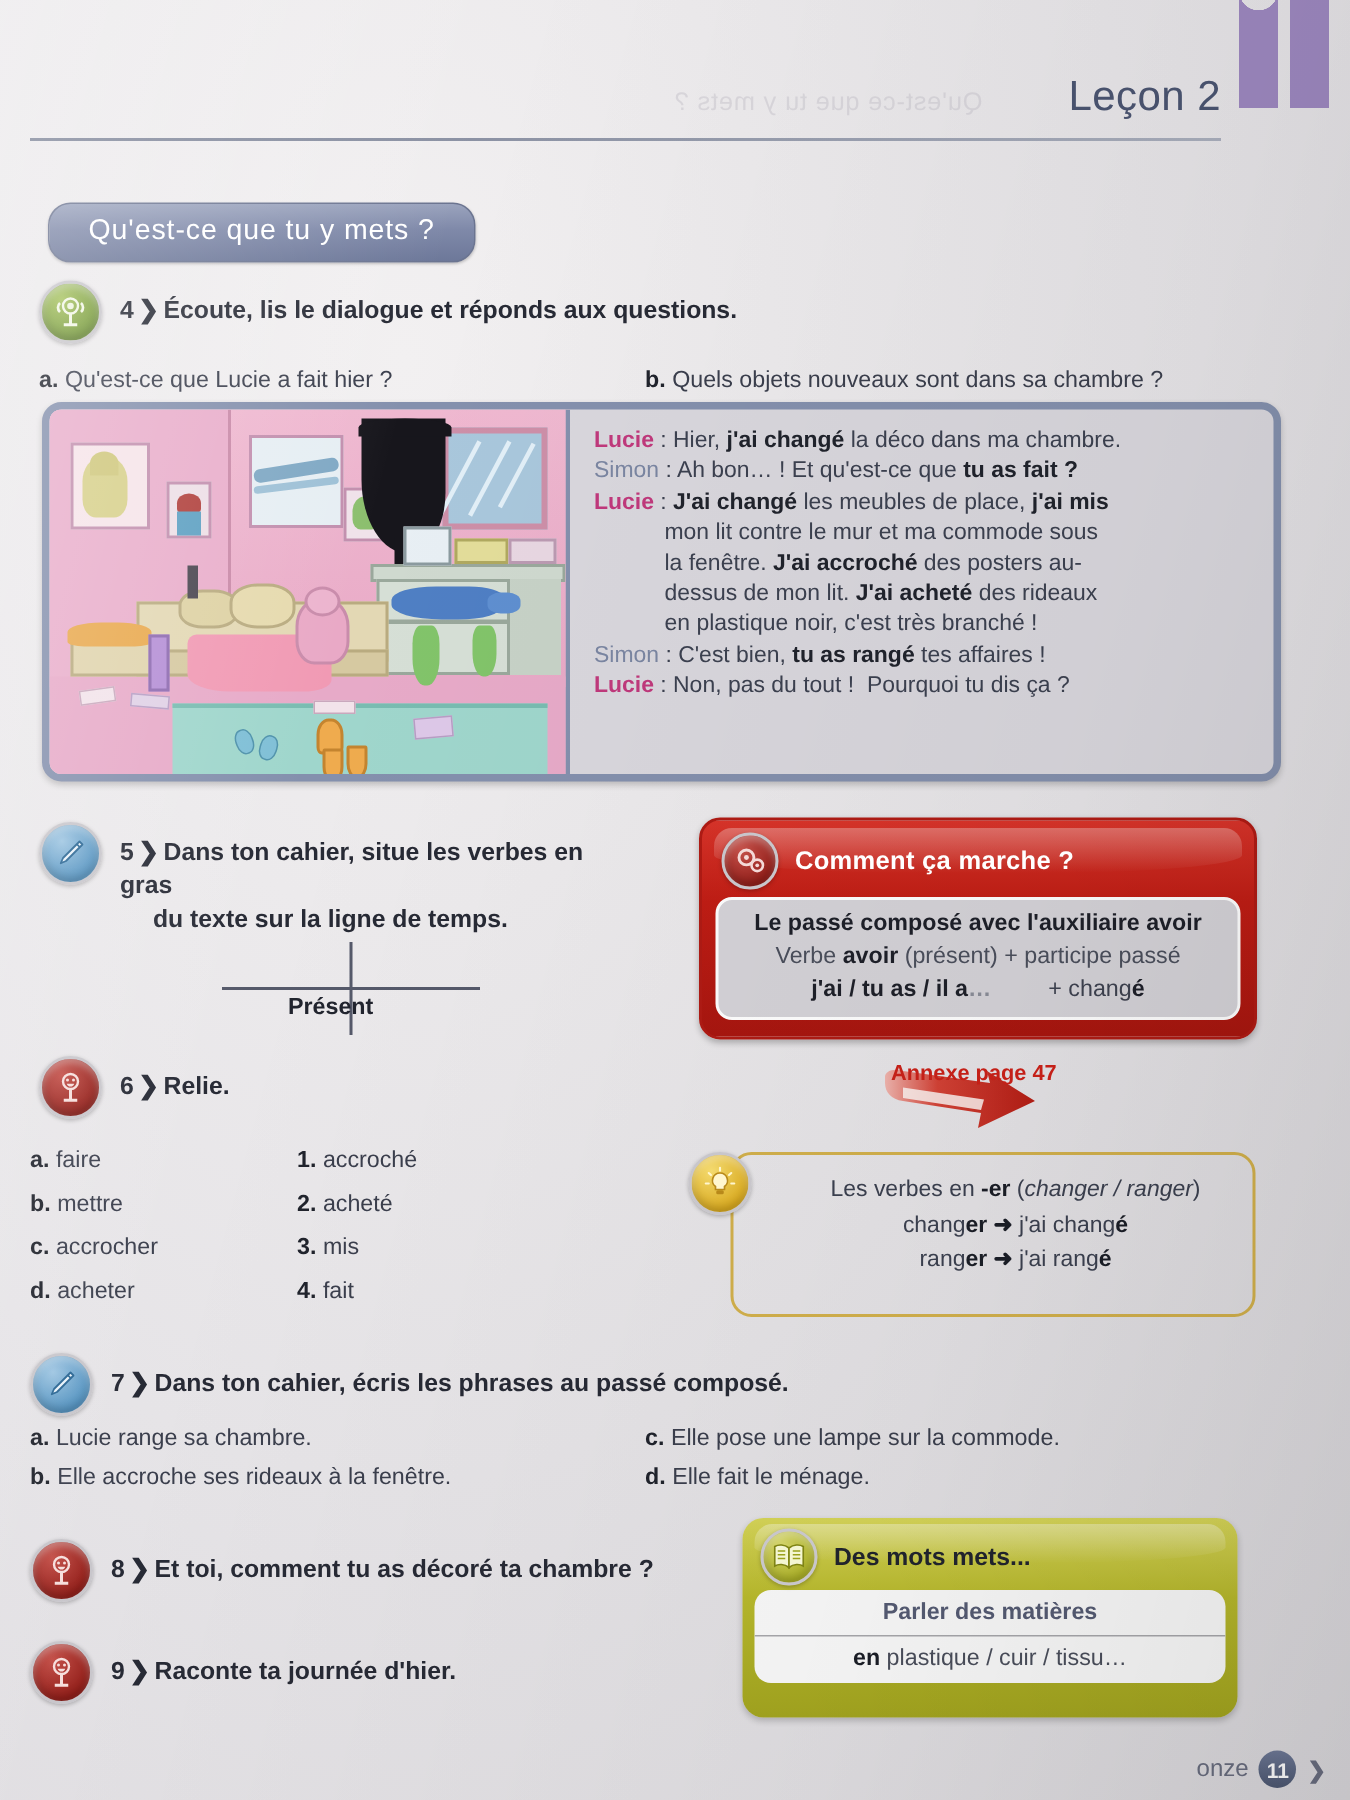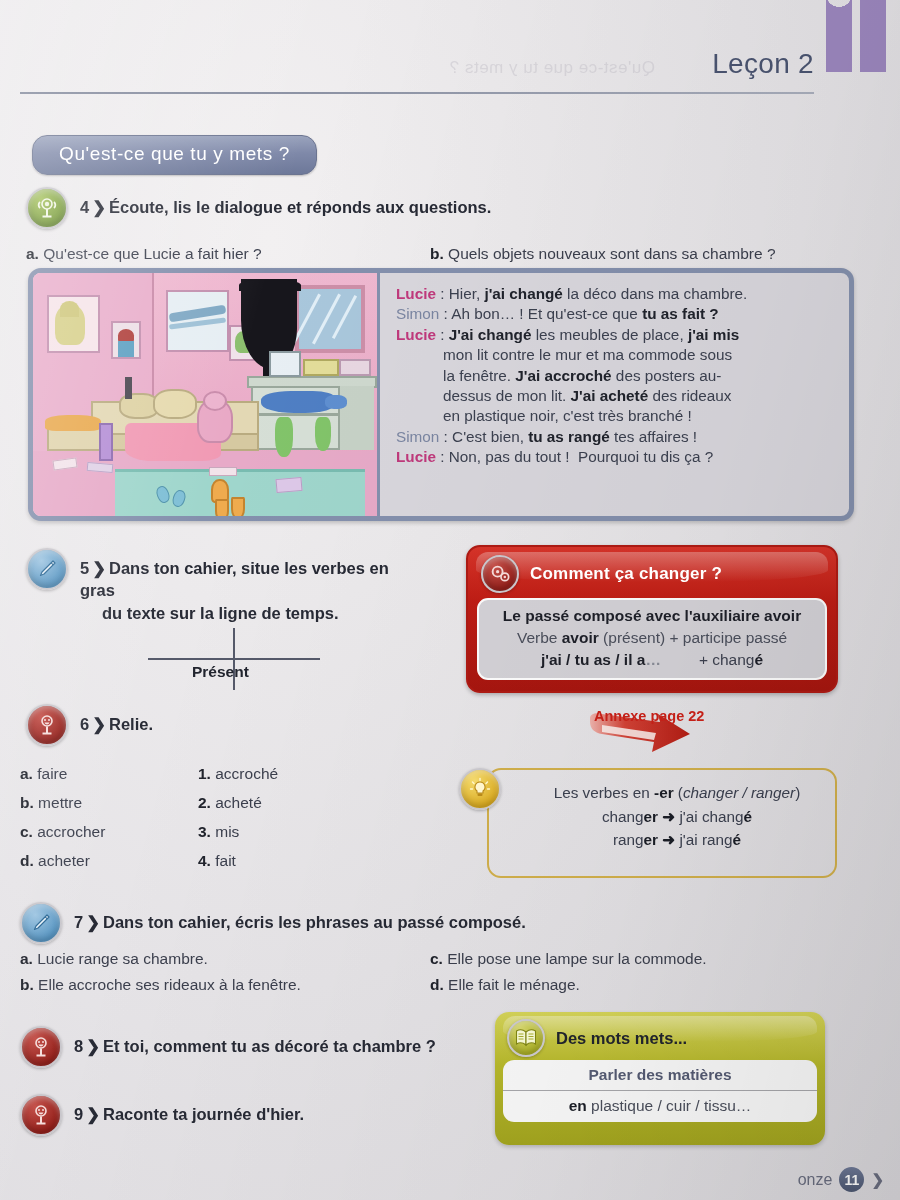--- a/index.html
+++ b/index.html
@@ -311,21 +311,21 @@
   <div class="red-box">
     <div class="rb-head">
       <div class="ico red" style="width:38px;height:38px;">
         <svg width="23" height="23" viewBox="0 0 24 24">
           <circle cx="9" cy="9" r="5.2" fill="none" stroke="#f4d9d7" stroke-width="2"></circle>
           <circle cx="9" cy="9" r="1.7" fill="#f4d9d7"></circle>
           <circle cx="16.5" cy="14.5" r="4" fill="none" stroke="#f4d9d7" stroke-width="1.8"></circle>
           <circle cx="16.5" cy="14.5" r="1.3" fill="#f4d9d7"></circle>
         </svg>
       </div>
-      <div class="rb-title">Comment ça changer ?</div>
+      <div class="rb-title">Comment ça marche ?</div>
     </div>
     <div class="rb-inner">
       <div class="rb-l1">Le passé composé avec l'auxiliaire avoir</div>
       <div class="rb-l2">
         <span>Verbe </span><b>avoir</b><span> (présent) + participe passé</span>
       </div>
       <div class="rb-l3">
         <span>j'ai / tu as / il a</span><span class="dim">…</span><span class="sp"></span><span class="plain">+ chang</span><span>é</span>
       </div>
     </div>
@@ -337,21 +337,21 @@
         <linearGradient id="agrad" x1="0" y1="0" x2="1" y2="0">
           <stop offset="0%" stop-color="#f0b5ae"></stop>
           <stop offset="35%" stop-color="#d44236"></stop>
           <stop offset="100%" stop-color="#b51d14"></stop>
         </linearGradient>
       </defs>
       <path d="M4 6 C4 2, 10 0, 16 2 L74 10 L72 2 L104 22 L66 40 L68 30 L16 22 C8 21, 4 16, 4 10 Z" fill="url(#agrad)"></path>
       <path d="M16 13 L70 21 L68 28 L16 20 Z" fill="#fdf4f2" opacity="0.85"></path>
     </svg>
   </div>
-  <div class="annexe">Annexe page 22</div>
+  <div class="annexe">Annexe page 47</div>
 
   <div class="gold-box">
     <div class="gb-txt">
       <div class="gb-l">
         <span>Les verbes en </span><b>-er</b><span> (</span><i>changer / ranger</i><span>)</span>
       </div>
       <div class="gb-l">
         <span>chang</span><b>er</b>
         <b style="color:#1b1e27">➜</b><span> j'ai chang</span><b>é</b>
       </div>

